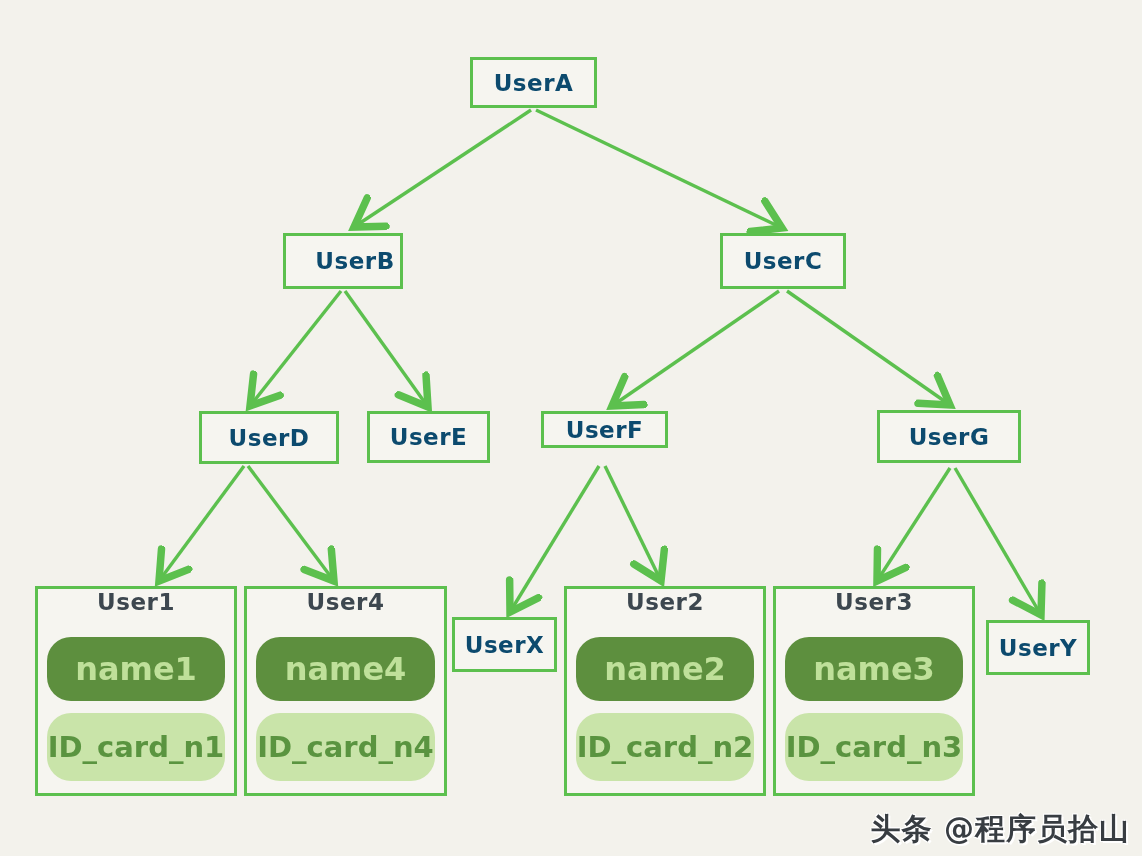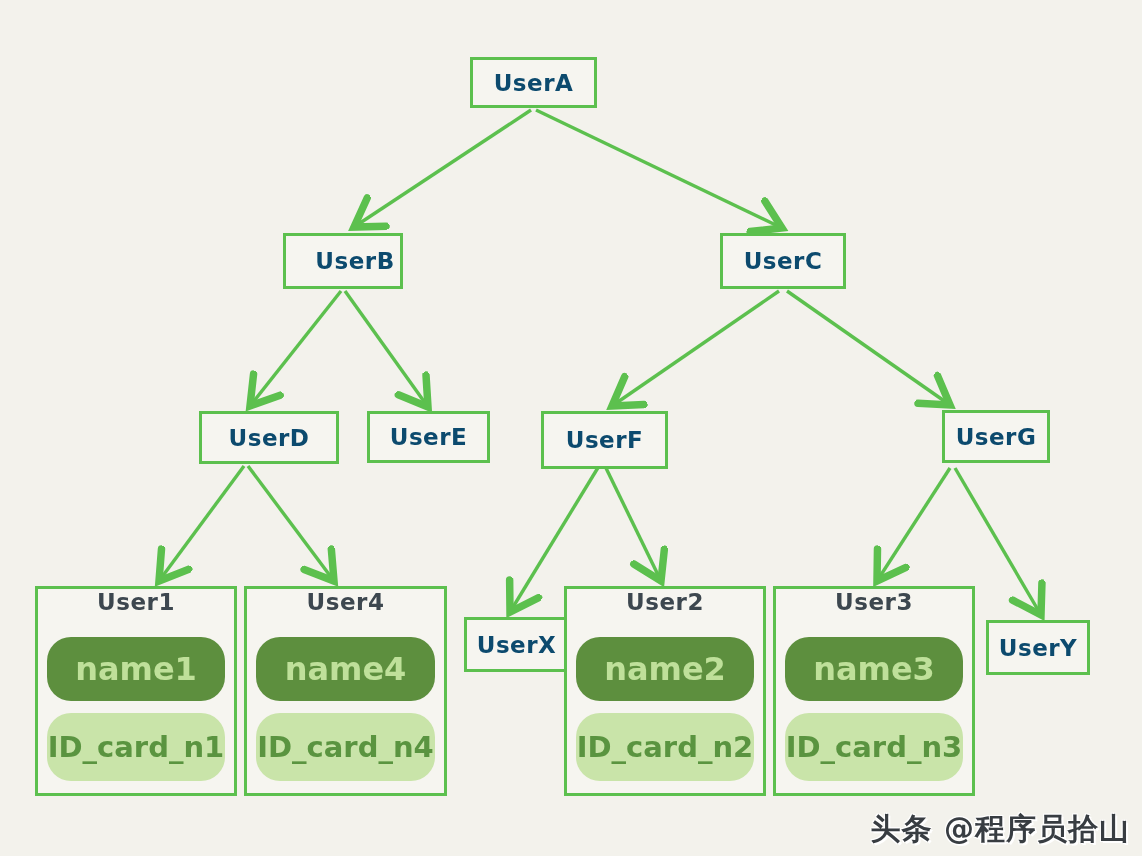--- a/index.html
+++ b/index.html
@@ -117,24 +117,24 @@
   <div class="node" style="left:720px; top:233px; width:126px; height:56px;">
     <span>UserC</span>
   </div>
 
   <div class="node" style="left:199px; top:411px; width:140px; height:53px;">
     <span>UserD</span>
   </div>
   <div class="node" style="left:367px; top:411px; width:123px; height:52px;">
     <span>UserE</span>
   </div>
-  <div class="node" style="left:541px; top:411px; width:127px; height:58px;">
+  <div class="node" style="left:541px; top:411px; width:127px; height:37px;">
     <span>UserF</span>
   </div>
-  <div class="node" style="left:942px; top:410px; width:108px; height:53px;">
+  <div class="node" style="left:877px; top:410px; width:144px; height:53px;">
     <span>UserG</span>
   </div>
 
   <div class="card" style="left:35px; top:586px; width:202px; height:210px;">
     <div class="card-title">User1</div>
     <div class="pill-name">
       <span>name1</span>
     </div>
     <div class="pill-id">
       <span>ID_card_n1</span>
@@ -144,21 +144,21 @@
   <div class="card" style="left:244px; top:586px; width:203px; height:210px;">
     <div class="card-title">User4</div>
     <div class="pill-name">
       <span>name4</span>
     </div>
     <div class="pill-id">
       <span>ID_card_n4</span>
     </div>
   </div>
 
-  <div class="node" style="left:452px; top:617px; width:105px; height:55px;margin-left:12px;">
+  <div class="node" style="left:452px; top:617px; width:105px; height:55px;">
     <span>UserX</span>
   </div>
 
   <div class="card" style="left:564px; top:586px; width:202px; height:210px;">
     <div class="card-title">User2</div>
     <div class="pill-name">
       <span>name2</span>
     </div>
     <div class="pill-id">
       <span>ID_card_n2</span>

